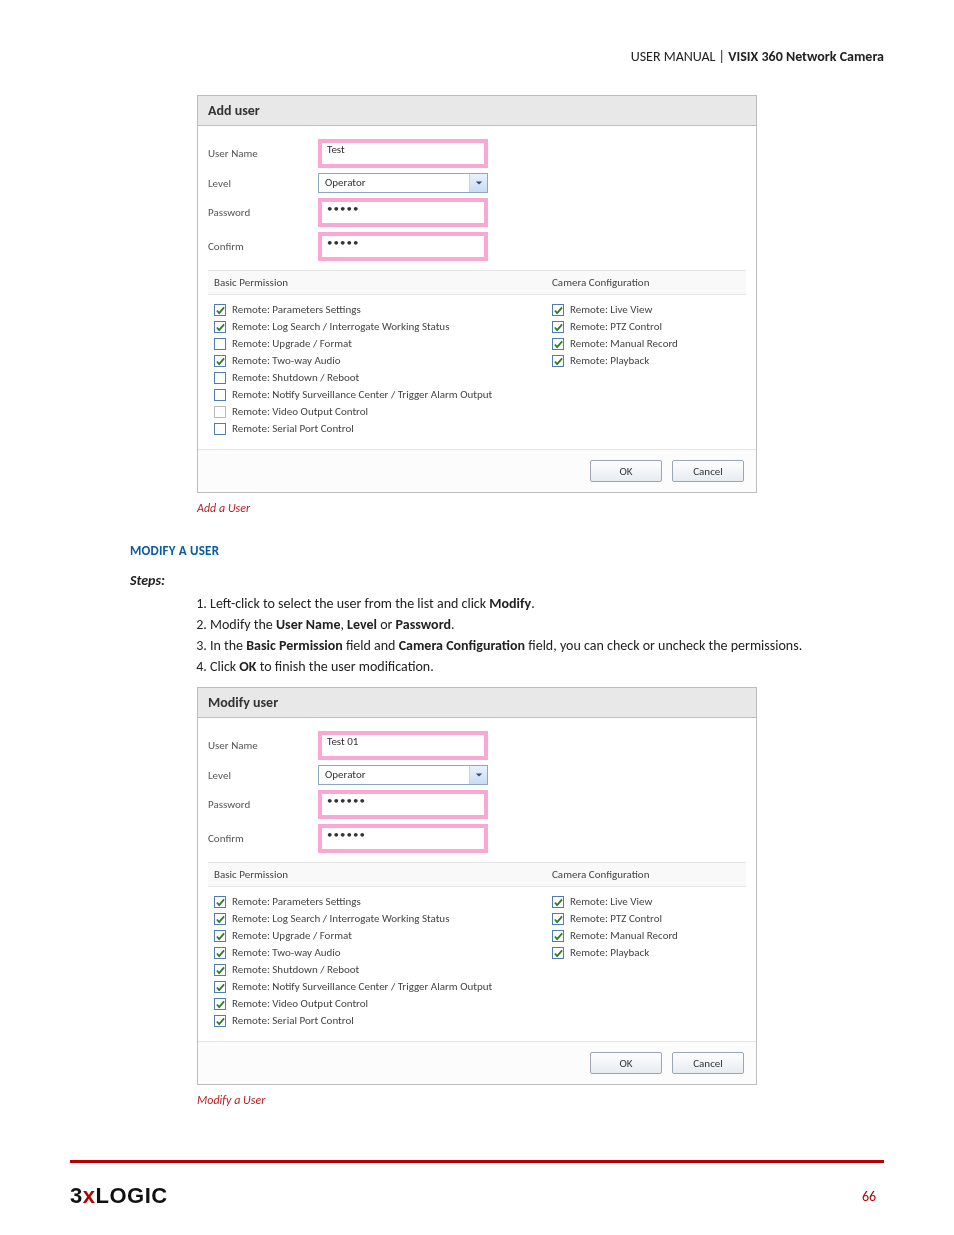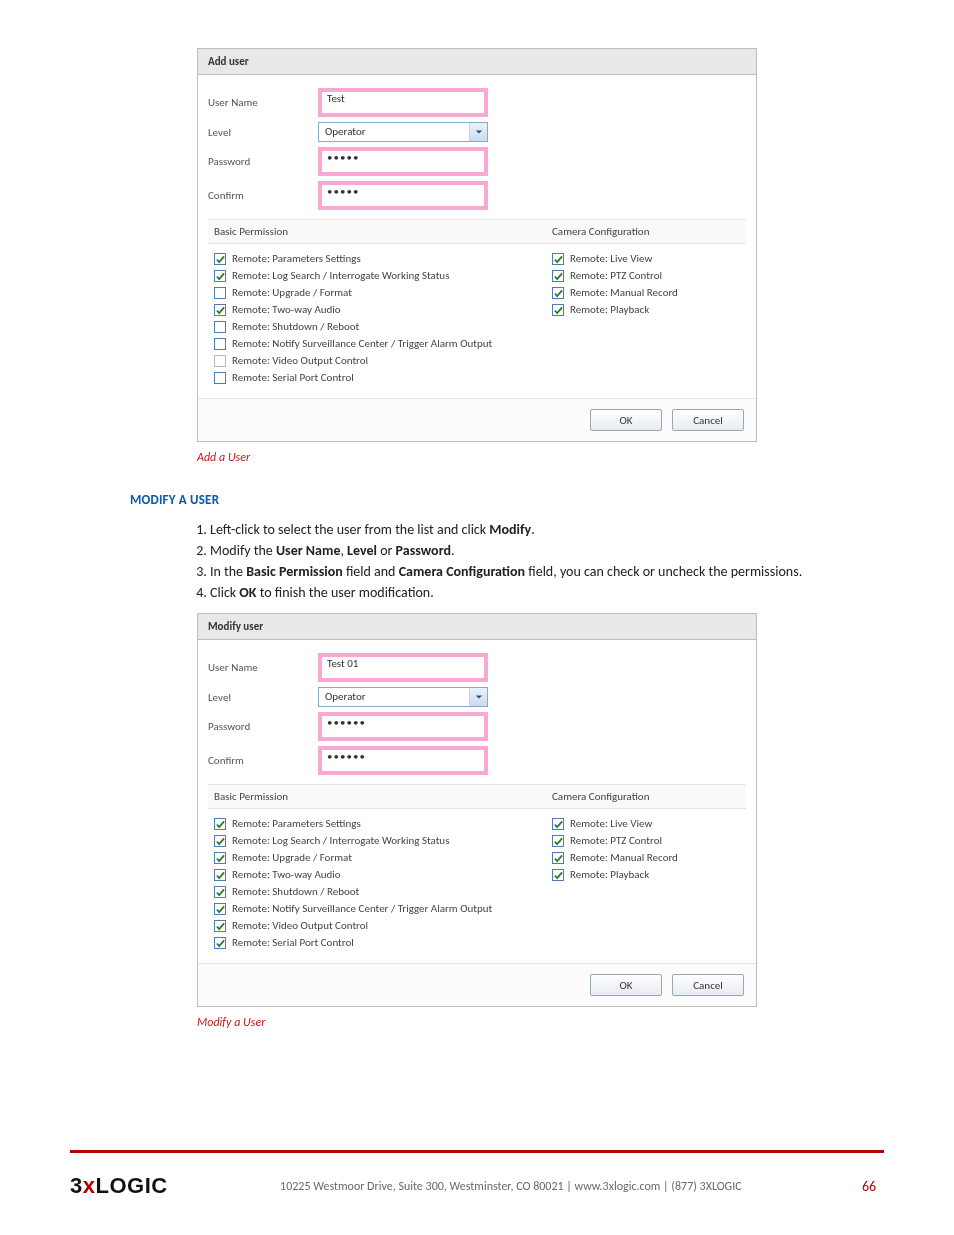--- a/index.html
+++ b/index.html
@@ -10,21 +10,21 @@
   }
   *{box-sizing:border-box}
   html,body{margin:0;padding:0}
   body{width:var(--page-w);min-height:var(--page-h);background:#fff;color:var(--text);
     font-family:Calibri,"Segoe UI",Arial,sans-serif;font-size:14px;position:relative}
   .page{padding:48px 70px 110px 70px}
   .doc-header{text-align:right;font-size:14px;margin:0 0 30px 0}
   .doc-header .title-b{font-weight:700}
   .dialog{width:560px;margin:0 auto 8px auto;border:1px solid var(--panel-border);
     background:#fff;font-size:11px;color:#333}
-  .dialog .dlg-title{background:var(--panel-head);padding:6px 10px;font-size:11px;font-weight:700;border-bottom:1px solid var(--panel-border)}
+  .dialog .dlg-title{background:var(--panel-head);padding:6px 10px;font-size:14px;font-weight:700;border-bottom:1px solid var(--panel-border)}
   .dlg-body{padding:8px 10px 4px 10px}
   .form-row{display:flex;align-items:center;margin:5px 0}
   .form-row .lbl{width:110px;color:#555}
   .form-row .field{display:flex;align-items:center}
   .txt{border:4px solid #f9a8d4;height:29px;padding:0 5px;font-size:11px;color:#333;background:#fff}
   .txt.w1{width:170px}
   .sel{position:relative;border:1px solid #8aa7c6;height:20px;width:170px;background:#fff}
   .sel .selv{padding:2px 6px;font-size:11px;color:#333}
   .sel .arrow{position:absolute;right:0;top:0;width:18px;height:18px;border-left:1px solid #c6d6ea;
     background:linear-gradient(#eaf1fb,#c9dcf3);display:flex;align-items:center;justify-content:center}
@@ -54,20 +54,23 @@
   .footer .row{display:flex;align-items:center;justify-content:space-between;gap:18px}
   .logo{font-weight:900;font-family:Arial,Helvetica,sans-serif;font-size:22px;letter-spacing:.5px;color:#111}
   .logo .x{color:var(--red)}
   .faddr{font-size:12px;color:#6a6a6a}
   .fpage{font-size:14px;color:var(--red);font-weight:400;width:30px;text-align:center}
 </style>
 </head>
 <body>
 
 <div class="page">
+  <div class="doc-header">
+    <span>USER MANUAL | </span><span class="title-b">VISIX 360 Network Camera</span>
+  </div>
 
   <div class="dialog">
     <div class="dlg-title">Add user</div>
     <div class="dlg-body">
       <div class="form-row">
           <div class="lbl">User Name</div>
         <div class="field">
             <div class="txt w1">Test</div>
           </div>
         </div>
@@ -186,20 +189,21 @@
       </div>
     </div>
     <div class="dlg-foot">
       <div class="btn">OK</div>
       <div class="btn">Cancel</div>
     </div>
   </div>
   <div class="caption">Add a User</div>
 
   <div class="section-h">MODIFY A USER</div>
+  <div class="steps-lbl">Steps:</div>
   <ol class="steps">
     <li><span>Left-click to select the user from the list and click </span><span class="b">Modify</span><span>.</span></li>
     <li><span>Modify the </span><span class="b">User Name</span><span>, </span><span class="b">Level</span><span> or </span><span class="b">Password</span><span>.</span></li>
     <li><span>In the </span><span class="b">Basic Permission</span><span> field and </span><span class="b">Camera Configuration</span><span> field, you can check or uncheck the permissions.</span></li>
     <li><span>Click </span><span class="b">OK</span><span> to finish the user modification.</span></li>
   </ol>
 
   <div class="dialog">
     <div class="dlg-title">Modify user</div>
     <div class="dlg-body">
@@ -348,16 +352,15 @@
       <div class="btn">Cancel</div>
     </div>
   </div>
   <div class="caption">Modify a User</div>
 </div>
 
 <div class="footer">
   <div class="rule"></div>
   <div class="row">
     <div class="logo"><span>3</span><span class="x">x</span><span>LOGIC</span></div>
-    <div class="faddr">10225 Westmoor Drive, Suite 300, Westminster, CO 80021 | www.3xlogic.com | (877) 3XLOGIC</div>
     <div class="fpage">66</div>
   </div>
 </div>
 
 </body></html>

